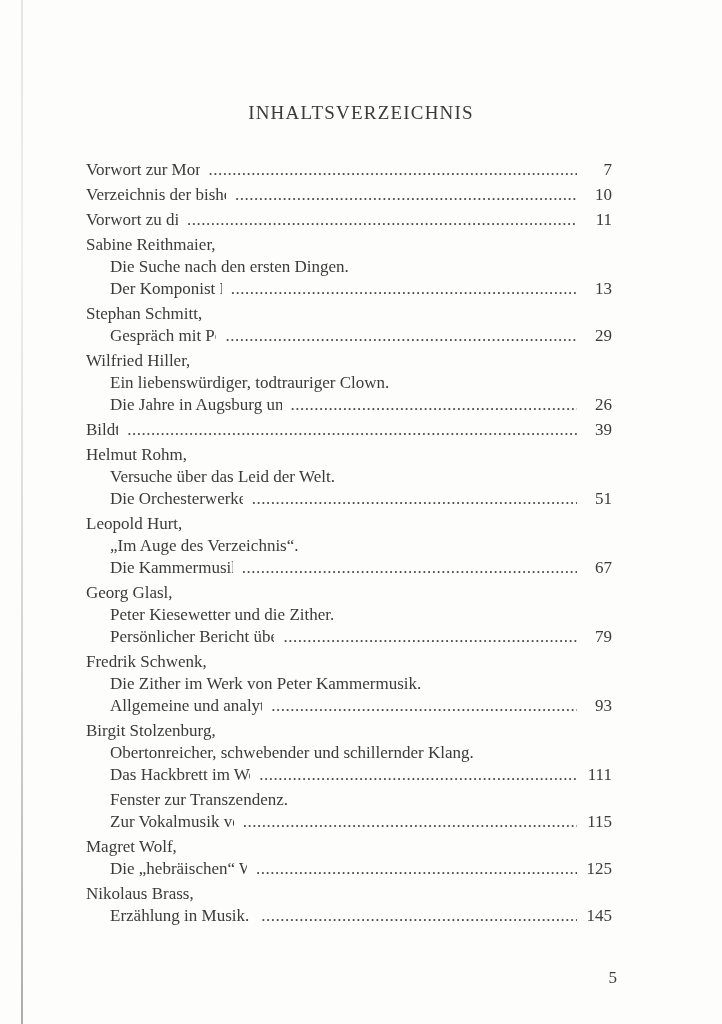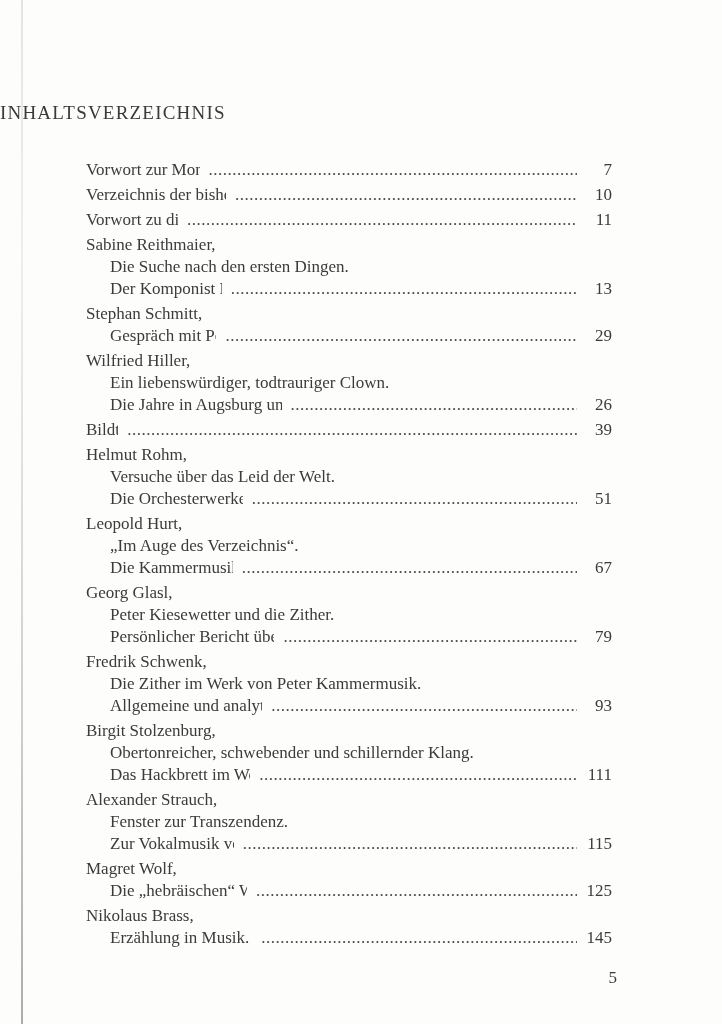--- a/index.html
+++ b/index.html
@@ -27,20 +27,21 @@
       rgba(170,170,163,0.18) 25%,
       rgba(150,150,143,0.45) 70%,
       rgba(120,120,112,0.60) 100%);
   }
   .title {
     position: absolute;
     top: 102px;
     left: 0;
     width: 100%;
     margin: 0;
+    text-align: center;
     font-size: 19px;
     font-weight: normal;
     letter-spacing: 1.2px;
     color: #3a3a3a;
   }
   .toc {
     position: absolute;
     top: 159px;
     left: 86px;
     right: 110px;
@@ -214,23 +215,20 @@
         <div class="line indent">
           <span class="t">Obertonreicher, schwebender und schillernder Klang.</span>
         </div>
         <div class="line indent">
           <span class="t">Das Hackbrett im Werk von Peter Kiesewetter</span>
           <span class="dots">......................................................................................................................................................</span>
           <span class="pnum">111</span>
         </div>
       </div>
       <div class="entry">
-        <div class="line">
-          <span class="t">Alexander Strauch,</span>
-        </div>
         <div class="line indent">
           <span class="t">Fenster zur Transzendenz.</span>
         </div>
         <div class="line indent">
           <span class="t">Zur Vokalmusik von Peter Kiesewetter</span>
           <span class="dots">......................................................................................................................................................</span>
           <span class="pnum">115</span>
         </div>
       </div>
       <div class="entry">

